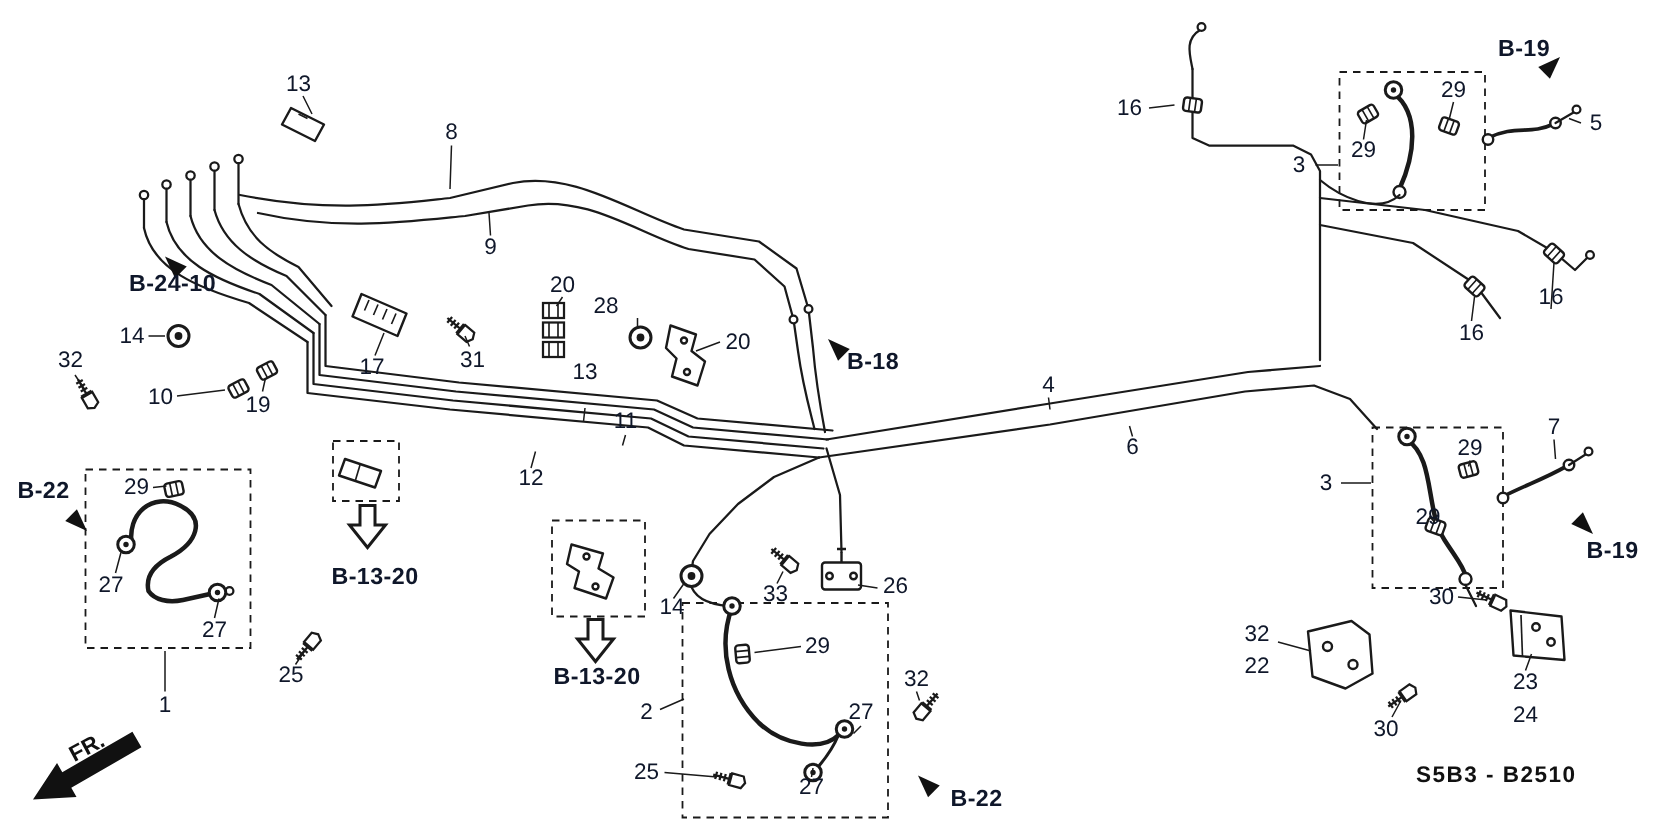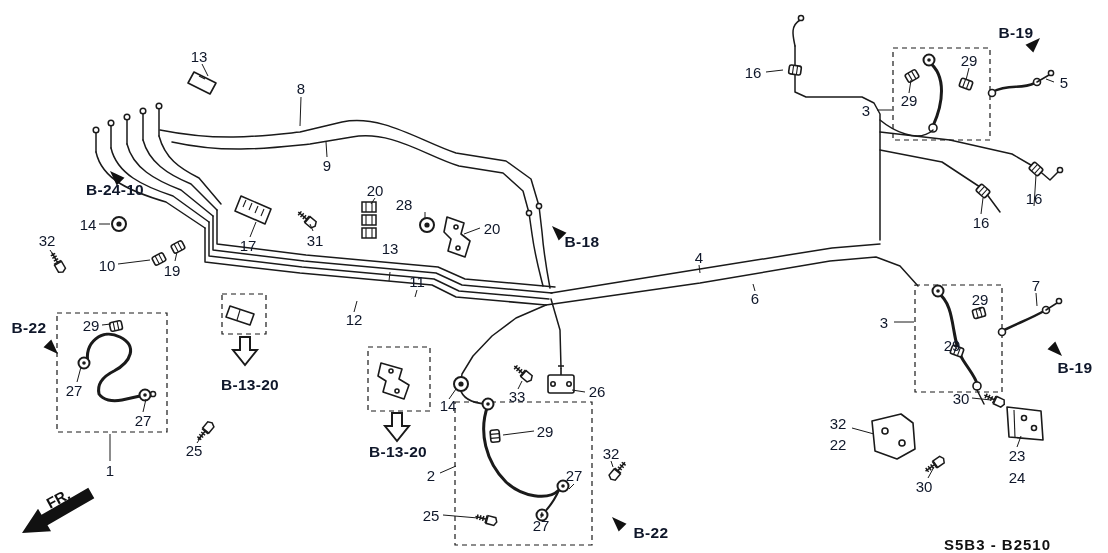--- a/index.html
+++ b/index.html
@@ -3,21 +3,21 @@
 <meta charset="utf-8">
 <style>
   html,body{margin:0;padding:0;background:#fff;}
   .stage{position:relative;width:1108px;height:553px;background:#fff;
          font-family:"Liberation Sans",sans-serif;overflow:hidden;}
   .stage svg{position:absolute;left:0;top:0;}
   #labels span{position:absolute;transform:translate(-50%,-50%);color:#0f172a;
                font-size:15px;white-space:nowrap;}
   #labels span.ref{font-weight:700;font-size:15.5px;letter-spacing:.3px;}
   .code{position:absolute;left:944px;top:508px;font-weight:700;font-size:15px;
-        letter-spacing:1px;color:#111;margin-top:28px;}
+        letter-spacing:1px;color:#111;}
   .fr{position:absolute;left:46px;top:490px;font-weight:700;font-size:15px;
       color:#111;transform:rotate(-28deg);}
 </style>
 </head>
 <body>
 
 <div class="stage">
 
 <svg width="1108" height="553" viewBox="0 0 1108 553">
   <defs>

